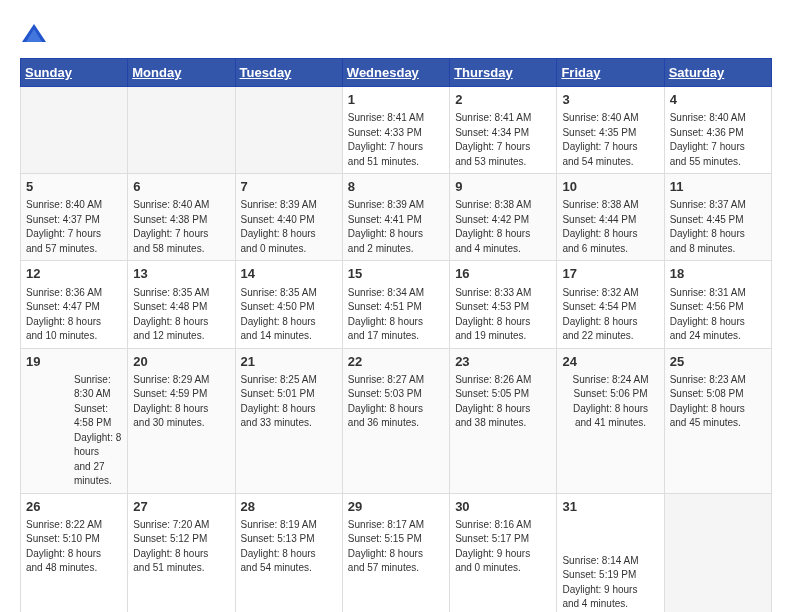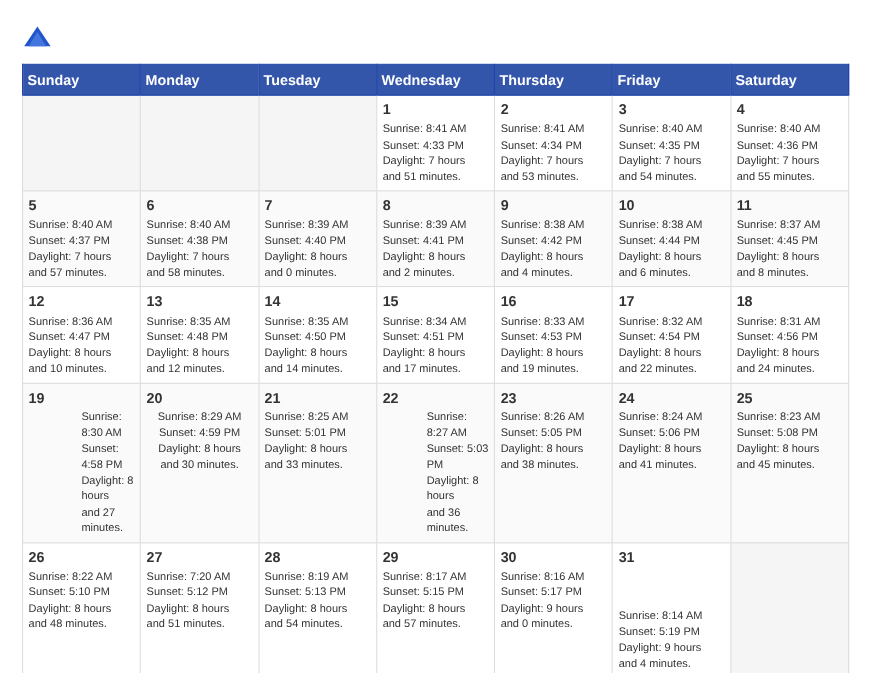--- a/index.html
+++ b/index.html
@@ -52,20 +52,21 @@
       border: 1px solid #ccc;
     }
     .calendar th {
       background: #3355aa;
       color: #fff;
       font-size: 13px;
       font-weight: bold;
       padding: 6px 4px;
       text-align: left;
       border: 1px solid #2244aa;
+      text-decoration: underline;
     }
     .calendar td {
       vertical-align: top;
       border: 1px solid #ddd;
       padding: 4px 5px;
       width: 107px;
       min-height: 80px;
       background: #fff;
       font-size: 10.5px;
       color: #333;
@@ -259,49 +260,49 @@
       <tr>
         <td>
           <div class="day-number">19</div>
           <div class="day-info" style="white-space: pre-line; margin-left: 48px;">Sunrise: 8:30 AM
 Sunset: 4:58 PM
 Daylight: 8 hours
 and 27 minutes.</div>
         </td>
         <td>
           <div class="day-number">20</div>
-          <div class="day-info" style="white-space: pre-line; text-align: center;">Sunrise: 8:29 AM
+          <div class="day-info" style="white-space: pre-line;">Sunrise: 8:29 AM
 Sunset: 4:59 PM
 Daylight: 8 hours
 and 30 minutes.</div>
         </td>
         <td>
           <div class="day-number">21</div>
           <div class="day-info" style="white-space: pre-line;">Sunrise: 8:25 AM
 Sunset: 5:01 PM
 Daylight: 8 hours
 and 33 minutes.</div>
         </td>
         <td>
           <div class="day-number">22</div>
-          <div class="day-info" style="white-space: pre-line; margin-left: 40px;">Sunrise: 8:27 AM
+          <div class="day-info" style="white-space: pre-line;">Sunrise: 8:27 AM
 Sunset: 5:03 PM
 Daylight: 8 hours
 and 36 minutes.</div>
         </td>
         <td>
           <div class="day-number">23</div>
           <div class="day-info" style="white-space: pre-line;">Sunrise: 8:26 AM
 Sunset: 5:05 PM
 Daylight: 8 hours
 and 38 minutes.</div>
         </td>
         <td>
           <div class="day-number">24</div>
-          <div class="day-info" style="white-space: pre-line;">Sunrise: 8:24 AM
+          <div class="day-info" style="white-space: pre-line; text-align: center;">Sunrise: 8:24 AM
 Sunset: 5:06 PM
 Daylight: 8 hours
 and 41 minutes.</div>
         </td>
         <td>
           <div class="day-number">25</div>
           <div class="day-info" style="white-space: pre-line;">Sunrise: 8:23 AM
 Sunset: 5:08 PM
 Daylight: 8 hours
 and 45 minutes.</div>

